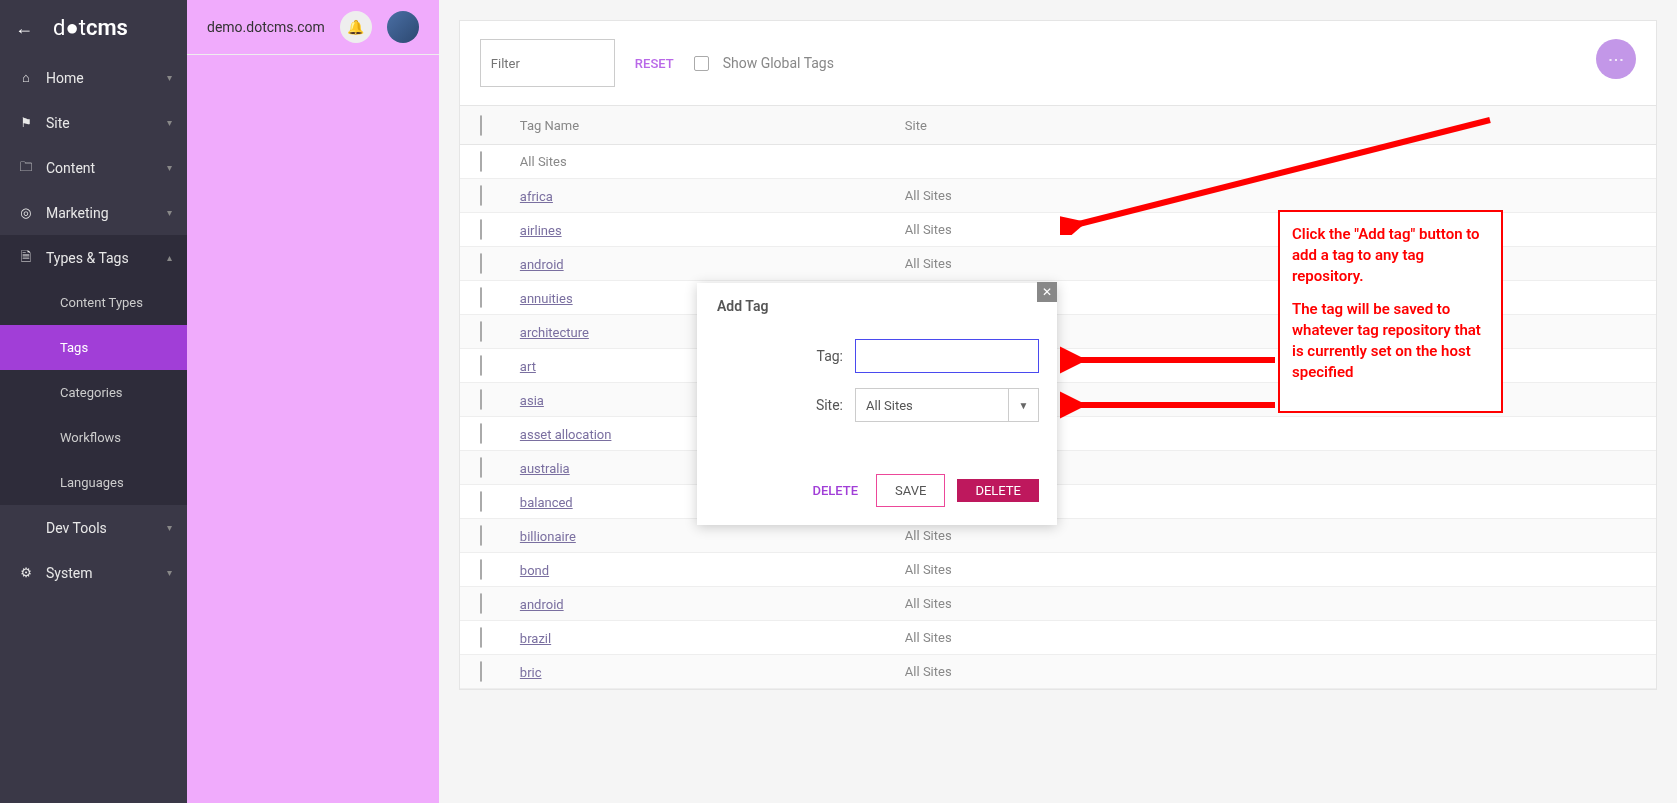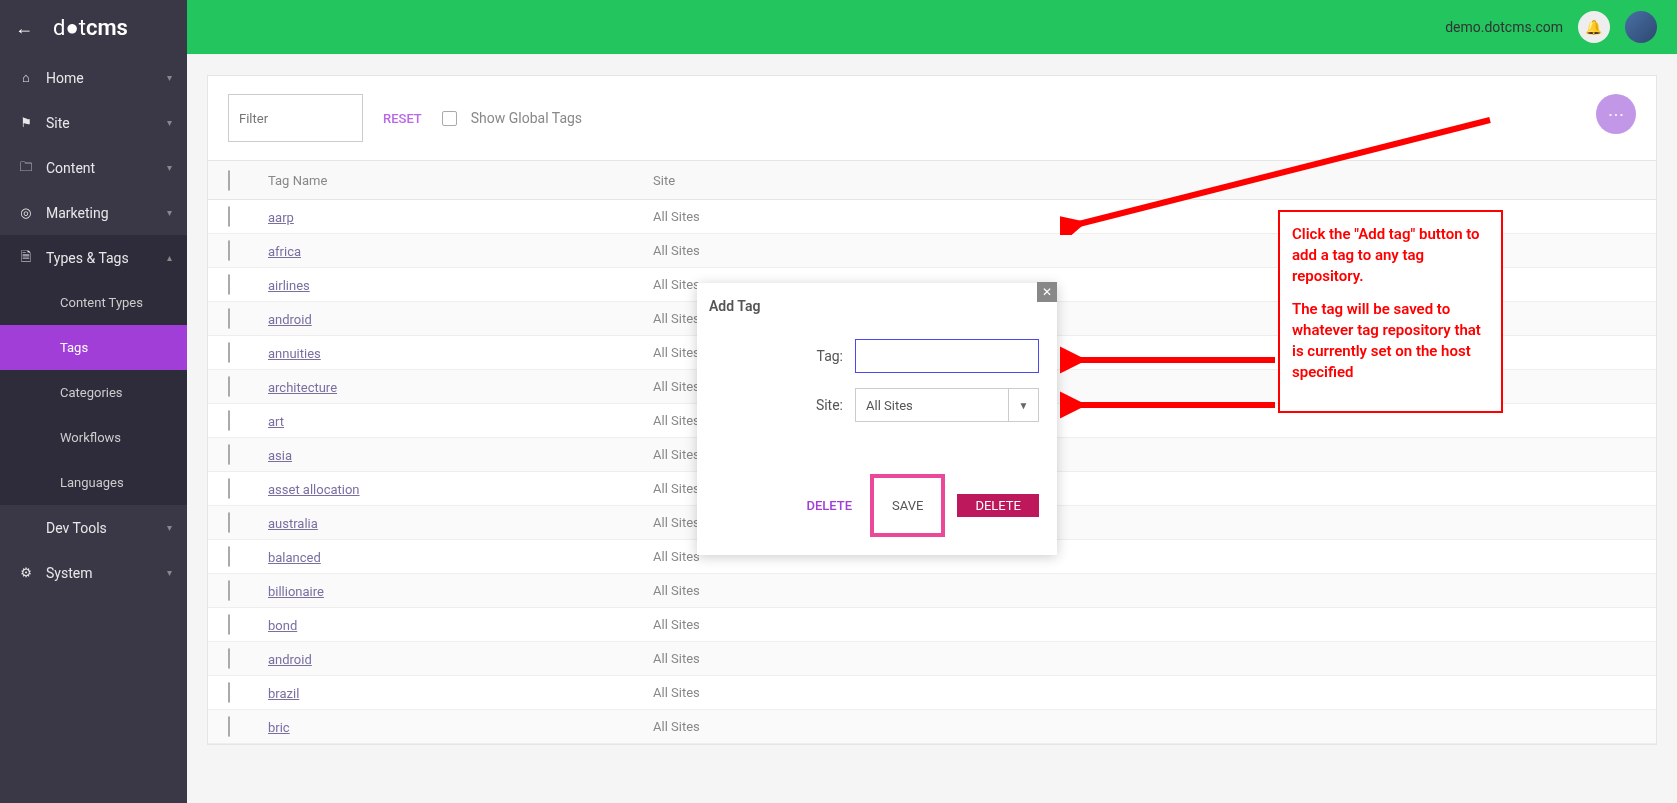--- a/index.html
+++ b/index.html
@@ -11,21 +11,21 @@
 .logo{color:#fff;font-size:22px;font-weight:600;display:flex;align-items:center}
 .logo .dot{font-weight:400}
 .logo .dot-colored{color:#fff}
 .nav-item{display:flex;align-items:center;height:45px;padding:0 18px;cursor:pointer;font-size:14px;position:relative;color:#e8e8e8}
 .nav-item.expanded-parent{background:#2e2c3a}
 .nav-item .icon{width:16px;margin-right:12px;text-align:center;font-size:13px}
 .nav-item .caret{position:absolute;right:15px;font-size:10px;color:#888}
 .subnav{background:#2e2c3a}
 .subnav .nav-item{padding-left:60px;font-size:13px;color:#ccc}
 .subnav .nav-item.active{background:#a13ed7;color:#fff}
-.main{flex:1;display:flex;flex-direction:column;background:#22c55e}
+.main{flex:1;display:flex;flex-direction:row;background:#f0abfc}
 .topbar{height:55px;border-bottom:1px solid #eee;display:flex;align-items:center;justify-content:flex-end;padding:0 20px;gap:15px}
 .site-label{font-size:14px;color:#333}
 .bell{width:32px;height:32px;border-radius:50%;background:#eee;display:flex;align-items:center;justify-content:center;color:#999;font-size:14px}
 .avatar{width:32px;height:32px;border-radius:50%;background:linear-gradient(135deg,#4a6fa5,#2c4870)}
 .content{flex:1;padding:20px;background:#f5f5f5;overflow:auto}
 .panel{background:#fff;border:1px solid #e5e5e5;position:relative;min-height:660px}
 .toolbar{display:flex;align-items:center;padding:18px 20px;gap:20px}
 .filter-input{width:135px;height:48px;border:1px solid #ccc;padding:0 10px;font-size:13px;color:#999}
 .reset{color:#b968e8;font-size:13px;font-weight:500;cursor:pointer}
 .chk-label{display:flex;align-items:center;gap:14px;font-size:14px;color:#888}
@@ -38,31 +38,31 @@
 .th-name{flex:0 0 385px;font-size:13px;color:#888}
 .th-site{flex:1;font-size:13px;color:#888}
 .trow{display:flex;align-items:center;height:34px;border-bottom:1px solid #eee;padding:0 20px}
 .trow:nth-child(even){background:#fafafa}
 .td-chk{width:40px}
 .td-name{flex:0 0 385px}
 .td-name a{color:#7a6fa0;font-size:13px;text-decoration:underline}
 .td-site{flex:1;font-size:13px;color:#888}
 .modal{position:absolute;left:697px;top:283px;width:360px;background:#fff;box-shadow:0 2px 12px rgba(0,0,0,0.2)}
 .modal-close{position:absolute;top:0;right:0;width:20px;height:20px;background:#888;color:#fff;display:flex;align-items:center;justify-content:center;font-size:12px;cursor:pointer;transform:translate(0,-1px)}
-.modal-header{padding:15px 12px;font-size:14px;font-weight:600;color:#555}
+.modal-header{padding:15px 20px;font-size:14px;font-weight:600;color:#555}
 .modal-body{padding:10px 18px 25px}
 .form-row{display:flex;align-items:center;margin-bottom:15px}
 .form-label{width:140px;text-align:right;padding-right:12px;font-size:14px;color:#555}
 .form-input{flex:1;height:34px;border:1px solid #4a4aef;padding:0 8px;font-size:13px}
 .form-select{flex:1;height:34px;border:1px solid #ccc;display:flex;align-items:center;position:relative}
 .form-select-val{flex:1;padding:0 10px;font-size:13px;color:#555}
 .form-select-btn{width:30px;height:100%;border-left:1px solid #ccc;display:flex;align-items:center;justify-content:center;font-size:10px;color:#666}
 .modal-footer{display:flex;justify-content:flex-end;align-items:center;gap:12px;padding:12px 18px 18px}
 .btn-cancel{color:#a13ed7;font-size:13px;font-weight:500;cursor:pointer;padding:8px 6px}
-.btn-save{border:4px solid #ec4899;background:#fff;padding:20px 18px;font-size:13px;color:#555;cursor:pointer}
+.btn-save{border:1px solid #ec4899;background:#fff;padding:8px 18px;font-size:13px;color:#555;cursor:pointer}
 .btn-delete{background:#be185d;color:#fff;border:none;padding:4px 18px;font-size:13px;cursor:pointer}
 .annot-box{position:absolute;left:1278px;top:210px;width:225px;border:2px solid red;padding:12px;background:#fff}
 .annot-box p{color:red;font-size:15px;font-weight:600;line-height:1.4;margin-bottom:12px}
 .annot-box p:last-child{margin-bottom:16px}
 .arrow{position:absolute;pointer-events:none}
 </style>
 </head>
 <body>
 
 <div class="layout">
@@ -143,21 +143,20 @@
         </div>
         <div class="table">
           <div class="thead">
             <div class="th-chk"><span class="chk"></span></div>
             <div class="th-name">Tag Name</div>
             <div class="th-site">Site</div>
           </div>
           <div id="tbody">
               <div class="trow">
                 <div class="td-chk"><span class="chk"></span></div>
-                <div class="td-name"><a href="#">aarp</a></div>
                 <div class="td-site">All Sites</div>
               </div>
               <div class="trow">
                 <div class="td-chk"><span class="chk"></span></div>
                 <div class="td-name"><a href="#">africa</a></div>
                 <div class="td-site">All Sites</div>
               </div>
               <div class="trow">
                 <div class="td-chk"><span class="chk"></span></div>
                 <div class="td-name"><a href="#">airlines</a></div>

